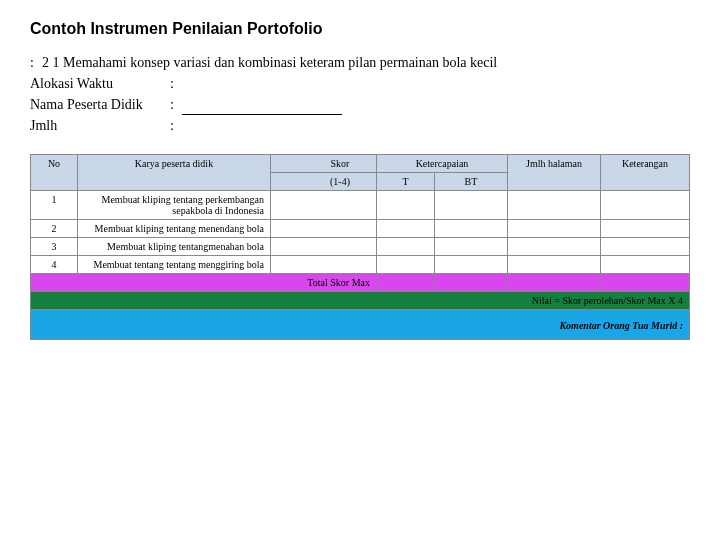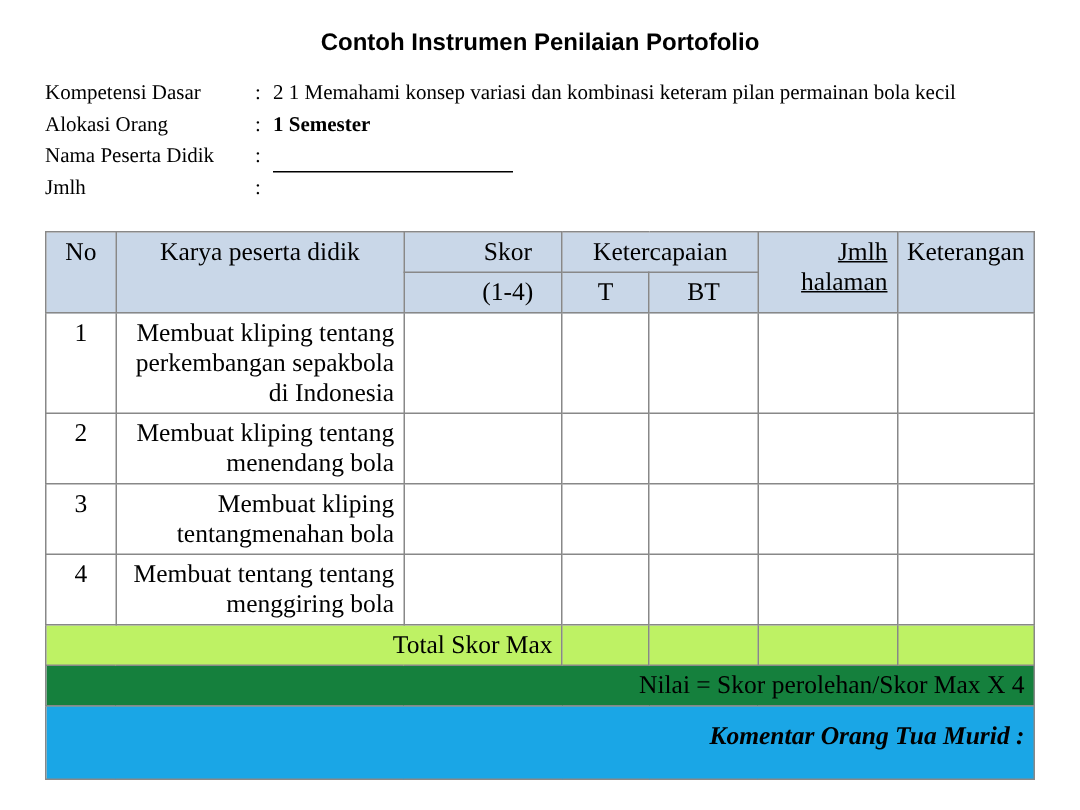--- a/index.html
+++ b/index.html
@@ -6,21 +6,21 @@
     margin: 0;
     padding: 20px 30px;
     font-family: "Times New Roman", serif;
     font-size: 14px;
     color: #000;
     background: #fff;
     width: 720px;
     box-sizing: border-box;
   }
   .title {
-    text-align: center;
+    text-align: left;
     font-family: Arial, sans-serif;
     font-weight: bold;
     font-size: 16px;
     margin-bottom: 14px;
   }
   .meta {
     margin-bottom: 18px;
     line-height: 1.5;
   }
   .meta-row {
@@ -40,72 +40,70 @@
   .meta-line {
     display: inline-block;
     width: 160px;
     border-bottom: 1px solid #000;
     height: 14px;
     vertical-align: bottom;
   }
   table {
     border-collapse: collapse;
     width: 100%;
-    font-size: 17px;
+    font-size: 10px;
   }
   th, td {
     border: 1px solid #888;
     padding: 3px 6px;
     vertical-align: top;
     text-align: right;
   }
   th {
     font-weight: normal;
     text-align: center;
     background: #c9d7e8;
   }
   .no-col { width: 34px; text-align: center; }
   .karya-col { width: 180px; }
   .skor-col { width: 60px; text-align:center;padding-left:39px;}
   .t-col { width: 45px; }
   .bt-col { width: 60px; font-family: Liberation Serif, serif; }
-  .jmlh-col { width: 80px; text-align:right;text-decoration:underline;}
+  .jmlh-col { width: 80px; text-align:center;}
   .ket-col { }
   .row-total {
-    background: #bef264;
+    background: #d946ef;
   }
   .row-nilai {
     background: #15803d;
   }
   .row-komentar {
     background: #1aa6e6;
     font-weight: bold;
     font-style: italic;
   }
   .row-komentar td {
     padding-top: 10px;
-    padding-bottom: 18px;
+    padding-bottom: 8px;
   }
   .center { text-align: center; }
 </style>
 </head>
 <body>
 
 <div class="title">Contoh Instrumen Penilaian Portofolio</div>
 
 <div class="meta">
   <div class="meta-row">
-    <div class="meta-label">Kompetensi Dasar</div>
     <div class="meta-colon">:</div>
     <div class="meta-value">2 1 Memahami konsep variasi dan kombinasi keteram pilan permainan bola kecil</div>
   </div>
   <div class="meta-row">
-    <div class="meta-label">Alokasi Orang</div>
+    <div class="meta-label">Alokasi Waktu</div>
     <div class="meta-colon">:</div>
-    <div class="meta-value"><b>1 Semester</b></div>
   </div>
   <div class="meta-row">
     <div class="meta-label">Nama Peserta Didik</div>
     <div class="meta-colon">:</div>
     <div class="meta-value"><span class="meta-line"></span></div>
   </div>
   <div class="meta-row">
     <div class="meta-label">Jmlh</div>
     <div class="meta-colon">:</div>
   </div>

